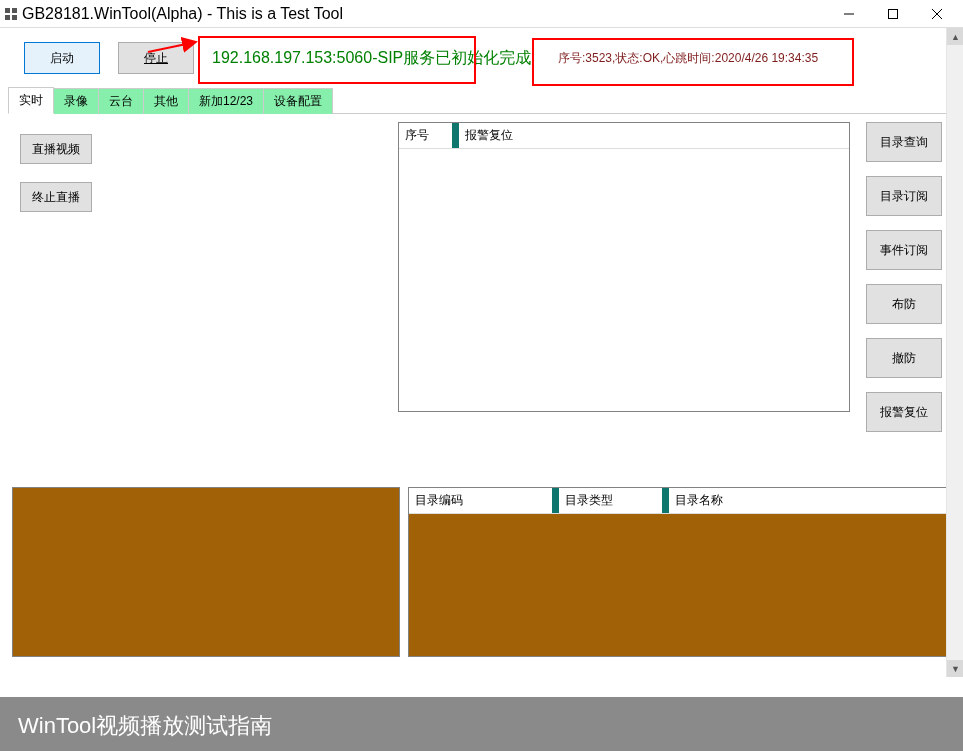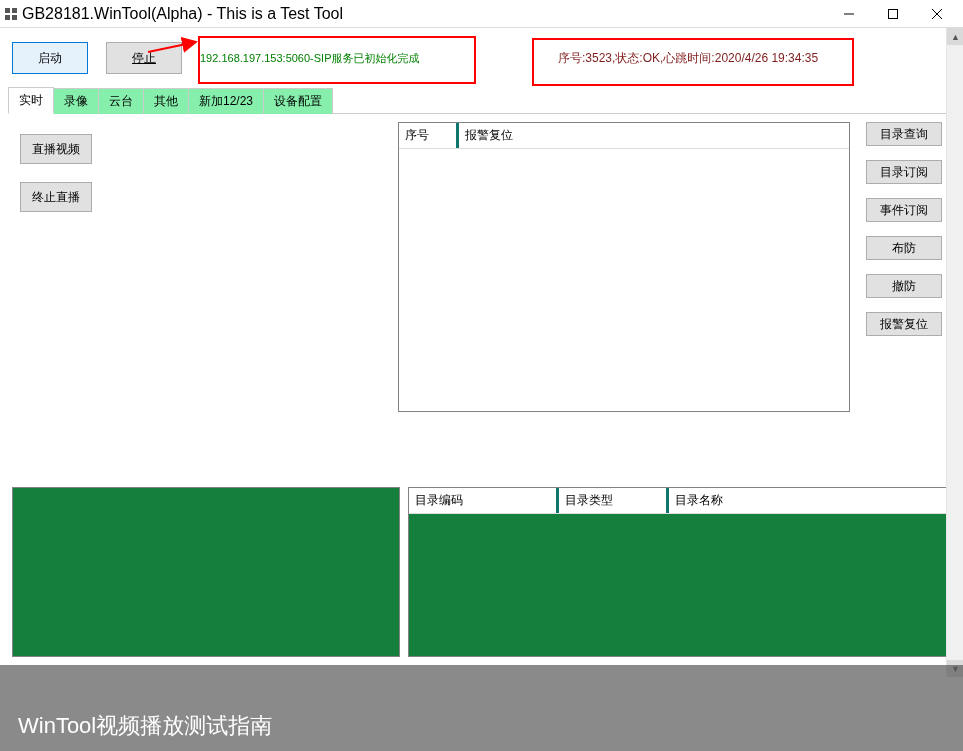--- a/index.html
+++ b/index.html
@@ -8,55 +8,55 @@
 .titlebar { height: 28px; background: #fff; border-bottom: 1px solid #ddd; display: flex; align-items: center; padding: 0 4px; }
 .app-icon { width: 14px; height: 14px; margin-right: 4px; display: inline-flex; }
 .titlebar-text { flex: 1; font-size: 16px; color: #000; }
 .titlebar-controls { display: flex; gap: 0; }
 .tb-btn { width: 44px; height: 28px; display: flex; align-items: center; justify-content: center; font-size: 12px; background: transparent; border: none; cursor: pointer; }
 
 .window-body { position: relative; padding: 8px; height: calc(100% - 28px - 74px); }
 
 .top-row { display: flex; align-items: center; height: 44px; position: relative; }
 .btn { background: #e1e1e1; border: 1px solid #adadad; padding: 0 8px; height: 32px; min-width: 76px; font-size: 12px; cursor: pointer; font-family: inherit; }
-.btn-start { margin-left: 4px; background: #e5f1fb; border: 1px solid #0078d7; }
+.btn-start { margin-left: 16px; background: #e5f1fb; border: 1px solid #0078d7; }
 .btn-stop { margin-left: 18px; text-decoration: underline; }
-.status-sip { color: #008000; margin-left: 18px; font-size: 11px; }
+.status-sip { color: #008000; margin-left: 18px; font-size: 16px; }
 .status-hb { color: #7f1d1d; font-size: 12px; position: absolute; left: 550px; top: 14px; }
 
 .annot-box { position: absolute; border: 2px solid #ff0000; pointer-events: none; }
 .annot1 { left: 198px; top: 8px; width: 278px; height: 48px; }
 .annot2 { left: 532px; top: 10px; width: 322px; height: 48px; }
 .annot-arrow { position: absolute; left: 146px; top: 8px; pointer-events: none; }
 
 .tabs-row { display: flex; align-items: flex-end; height: 26px; margin-top: 8px; padding-left: 0; }
 .tab { padding: 4px 10px; font-size: 12px; background: #86efac; border: 1px solid #ccc; border-bottom: none; cursor: pointer; margin-right: -1px; }
 .tab.active { background: #fff; border: 1px solid #ccc; border-bottom: 1px solid #fff; position: relative; z-index: 1; margin-top: 44px; }
 .tab-strip { border-bottom: 1px solid #ccc; margin-top: -1px; }
 
 .main-area { display: flex; flex-direction: column; height: calc(100% - 90px); }
 
 .upper-panels { display: flex; height: 390px; }
 .left-actions { width: 390px; padding: 20px 0 0 12px; }
 .left-actions .btn { display: block; margin-bottom: 18px; width: 72px; height: 30px; min-width: 0; }
 
 .device-table-wrap { width: 452px; border: 1px solid #828282; margin-top: 8px; height: 290px; background: #fff; }
 .side-buttons { padding: 8px 8px 0 16px; display: flex; flex-direction: column; gap: 14px; }
-.side-buttons .btn { width: 76px; height: 24px; }
+.side-buttons .btn { width: 76px; height: 40px; }
 
 .table-header { display: flex; background: #fff; border-bottom: 1px solid #ddd; }
-.th { padding: 4px 6px; font-size: 12px; border-right: 3px solid #0f766e; }
+.th { padding: 4px 6px; font-size: 12px; border-right: 7px solid #0f766e; }
 .th:last-child { border-right: none; }
 
 .lower-panels { display: flex; gap: 8px; margin-top: 6px; height: 180px; }
-.panel { border: 1px solid #828282; background: #15803d; }
+.panel { border: 1px solid #828282; background: #a16207; }
 .panel-left { width: 388px; margin-left: 4px; }
 .panel-right { flex: 1; margin-right: 8px; }
 
-.footer-banner { position: absolute; left: 0; bottom: 0; width: 100%; height: 86px; background: rgba(88,88,88,0.7); color: #fff; display: flex; align-items: flex-end; padding: 0 18px 10px 18px; font-size: 22px; }
+.footer-banner { position: absolute; left: 0; bottom: 0; width: 100%; height: 54px; background: rgba(88,88,88,0.7); color: #fff; display: flex; align-items: flex-end; padding: 0 18px 10px 18px; font-size: 22px; }
 
 .scrollbar-stub { position: absolute; right: 0px; top: 28px; width: 17px; height: calc(100% - 28px - 74px); background: #f0f0f0; border-left: 1px solid #e5e5e5; }
 .scroll-arrow { width: 17px; height: 17px; background: #dadada; display: flex; align-items: center; justify-content: center; font-size: 9px; color: #555; }
 .scroll-track { height: calc(100% - 34px); }
 </style>
 </head>
 <body>
 
 <div class="titlebar">
   <span class="app-icon">

